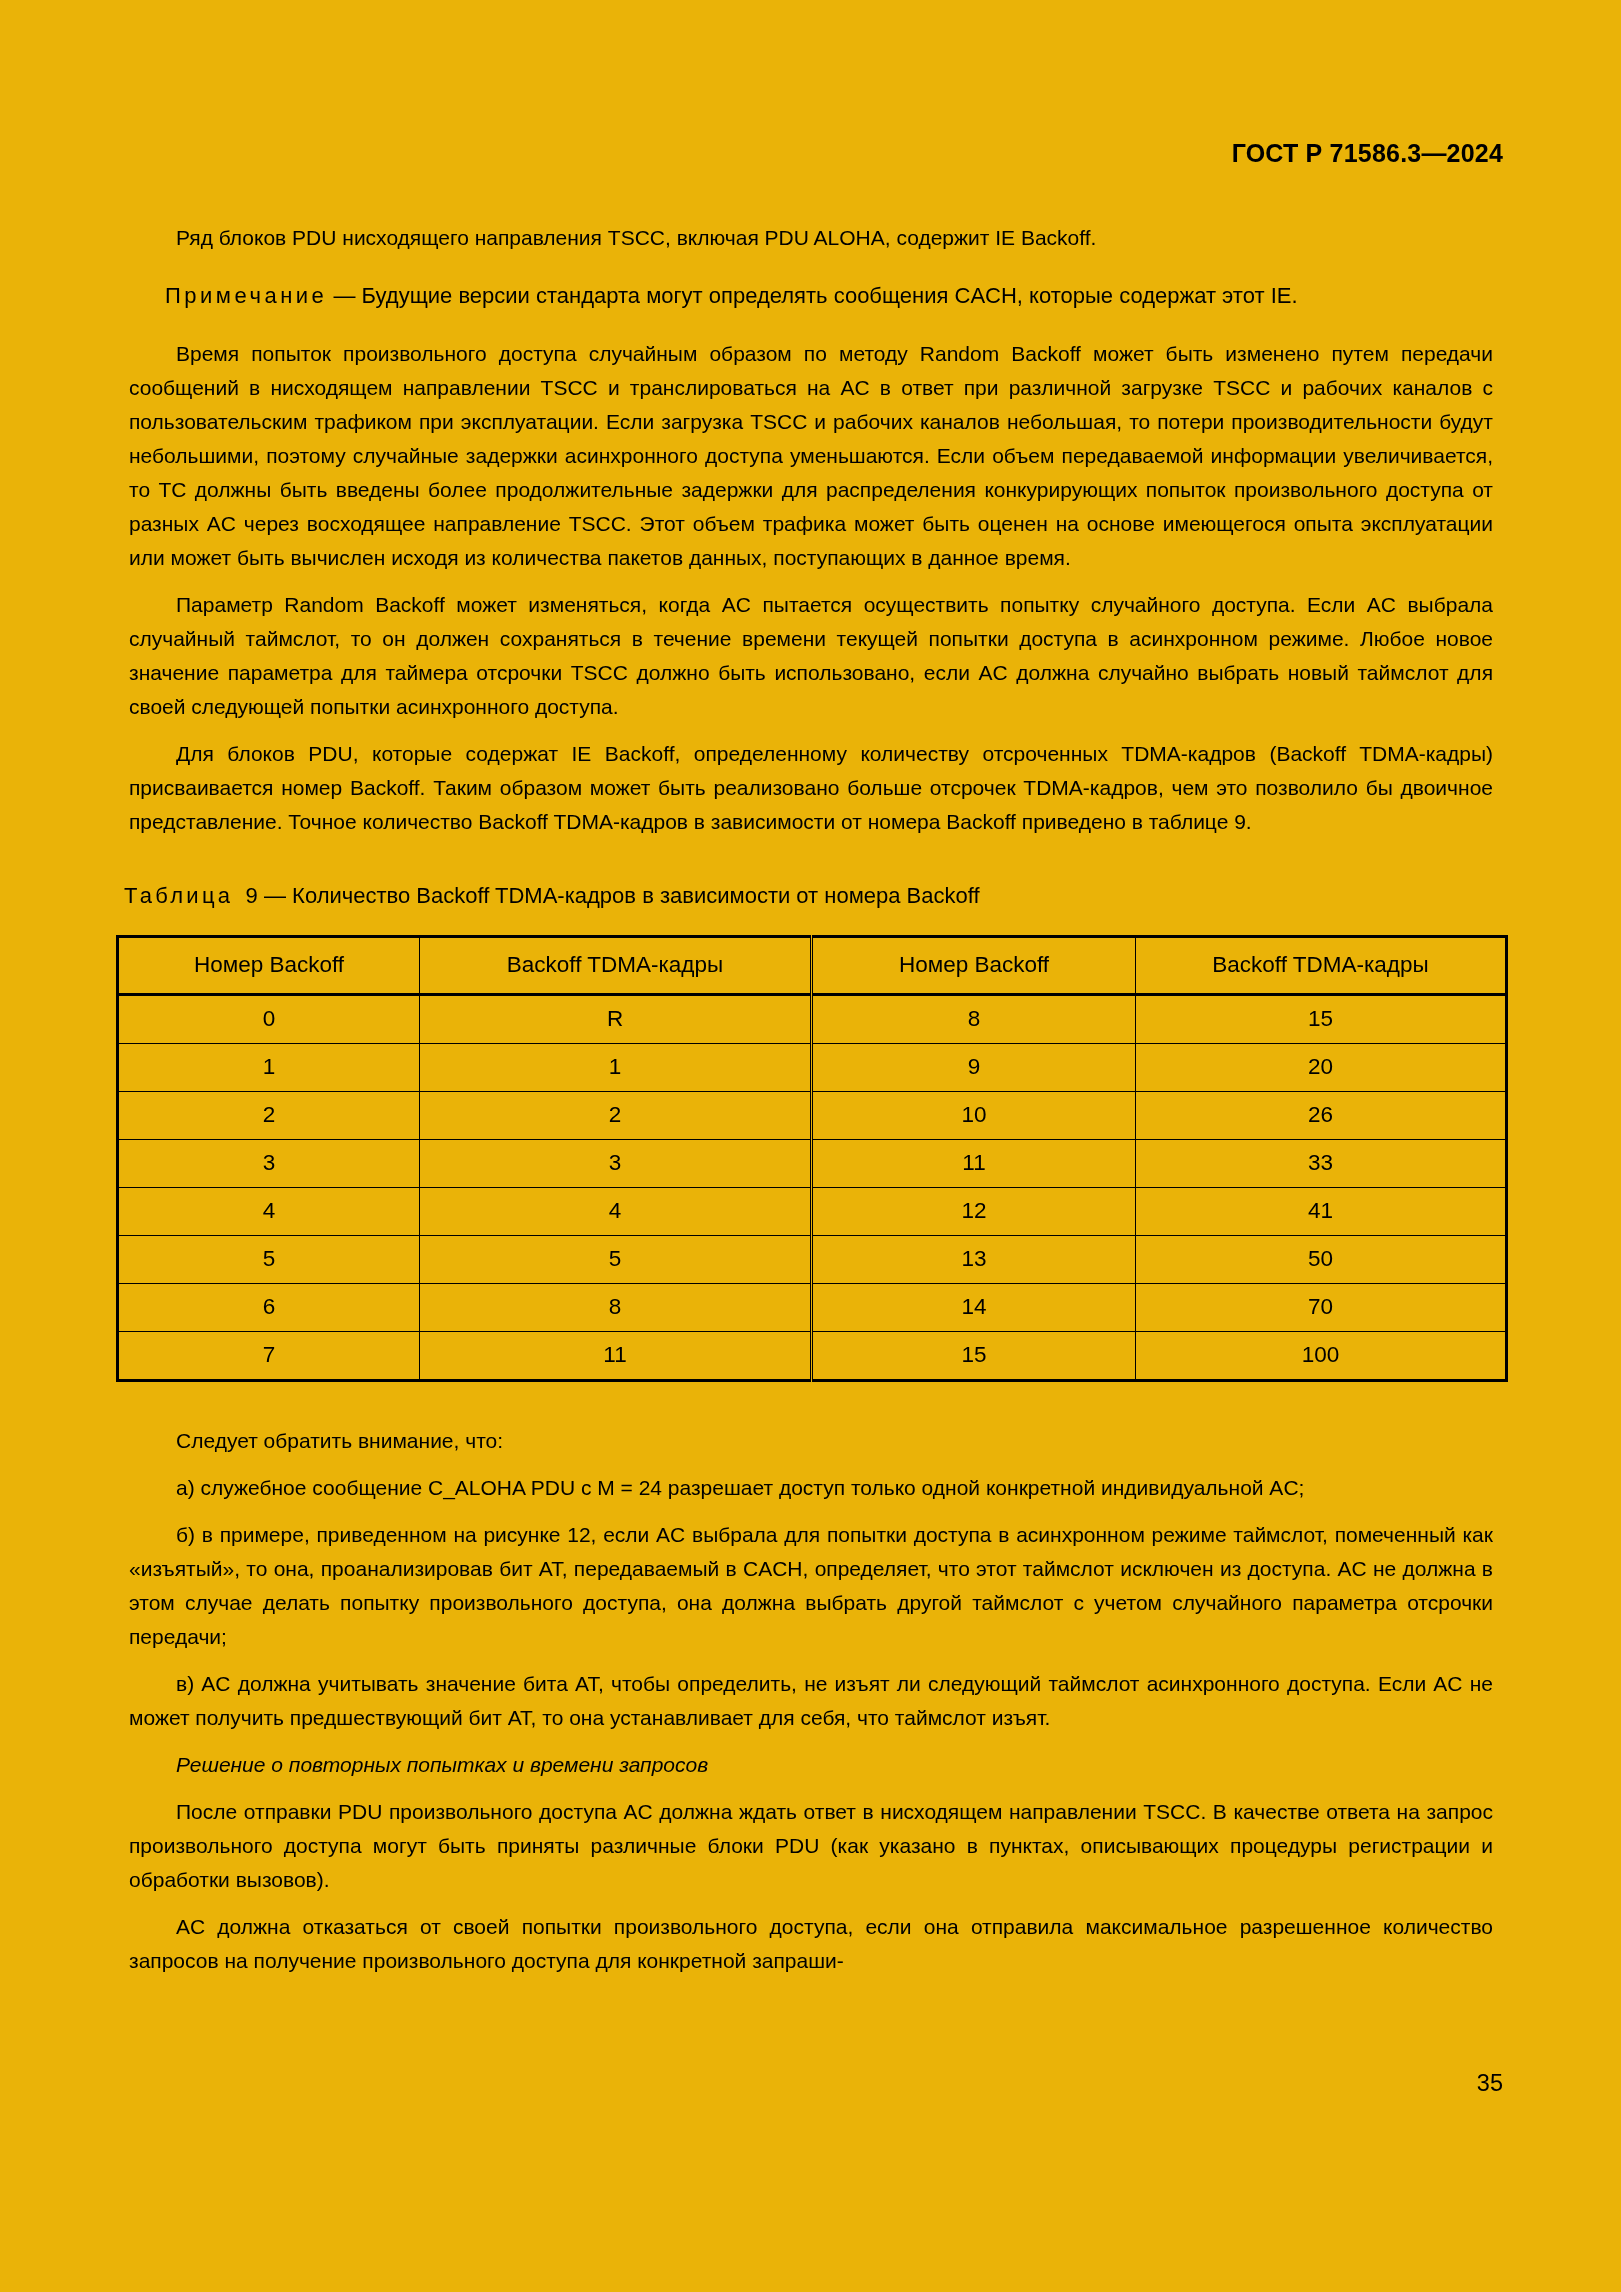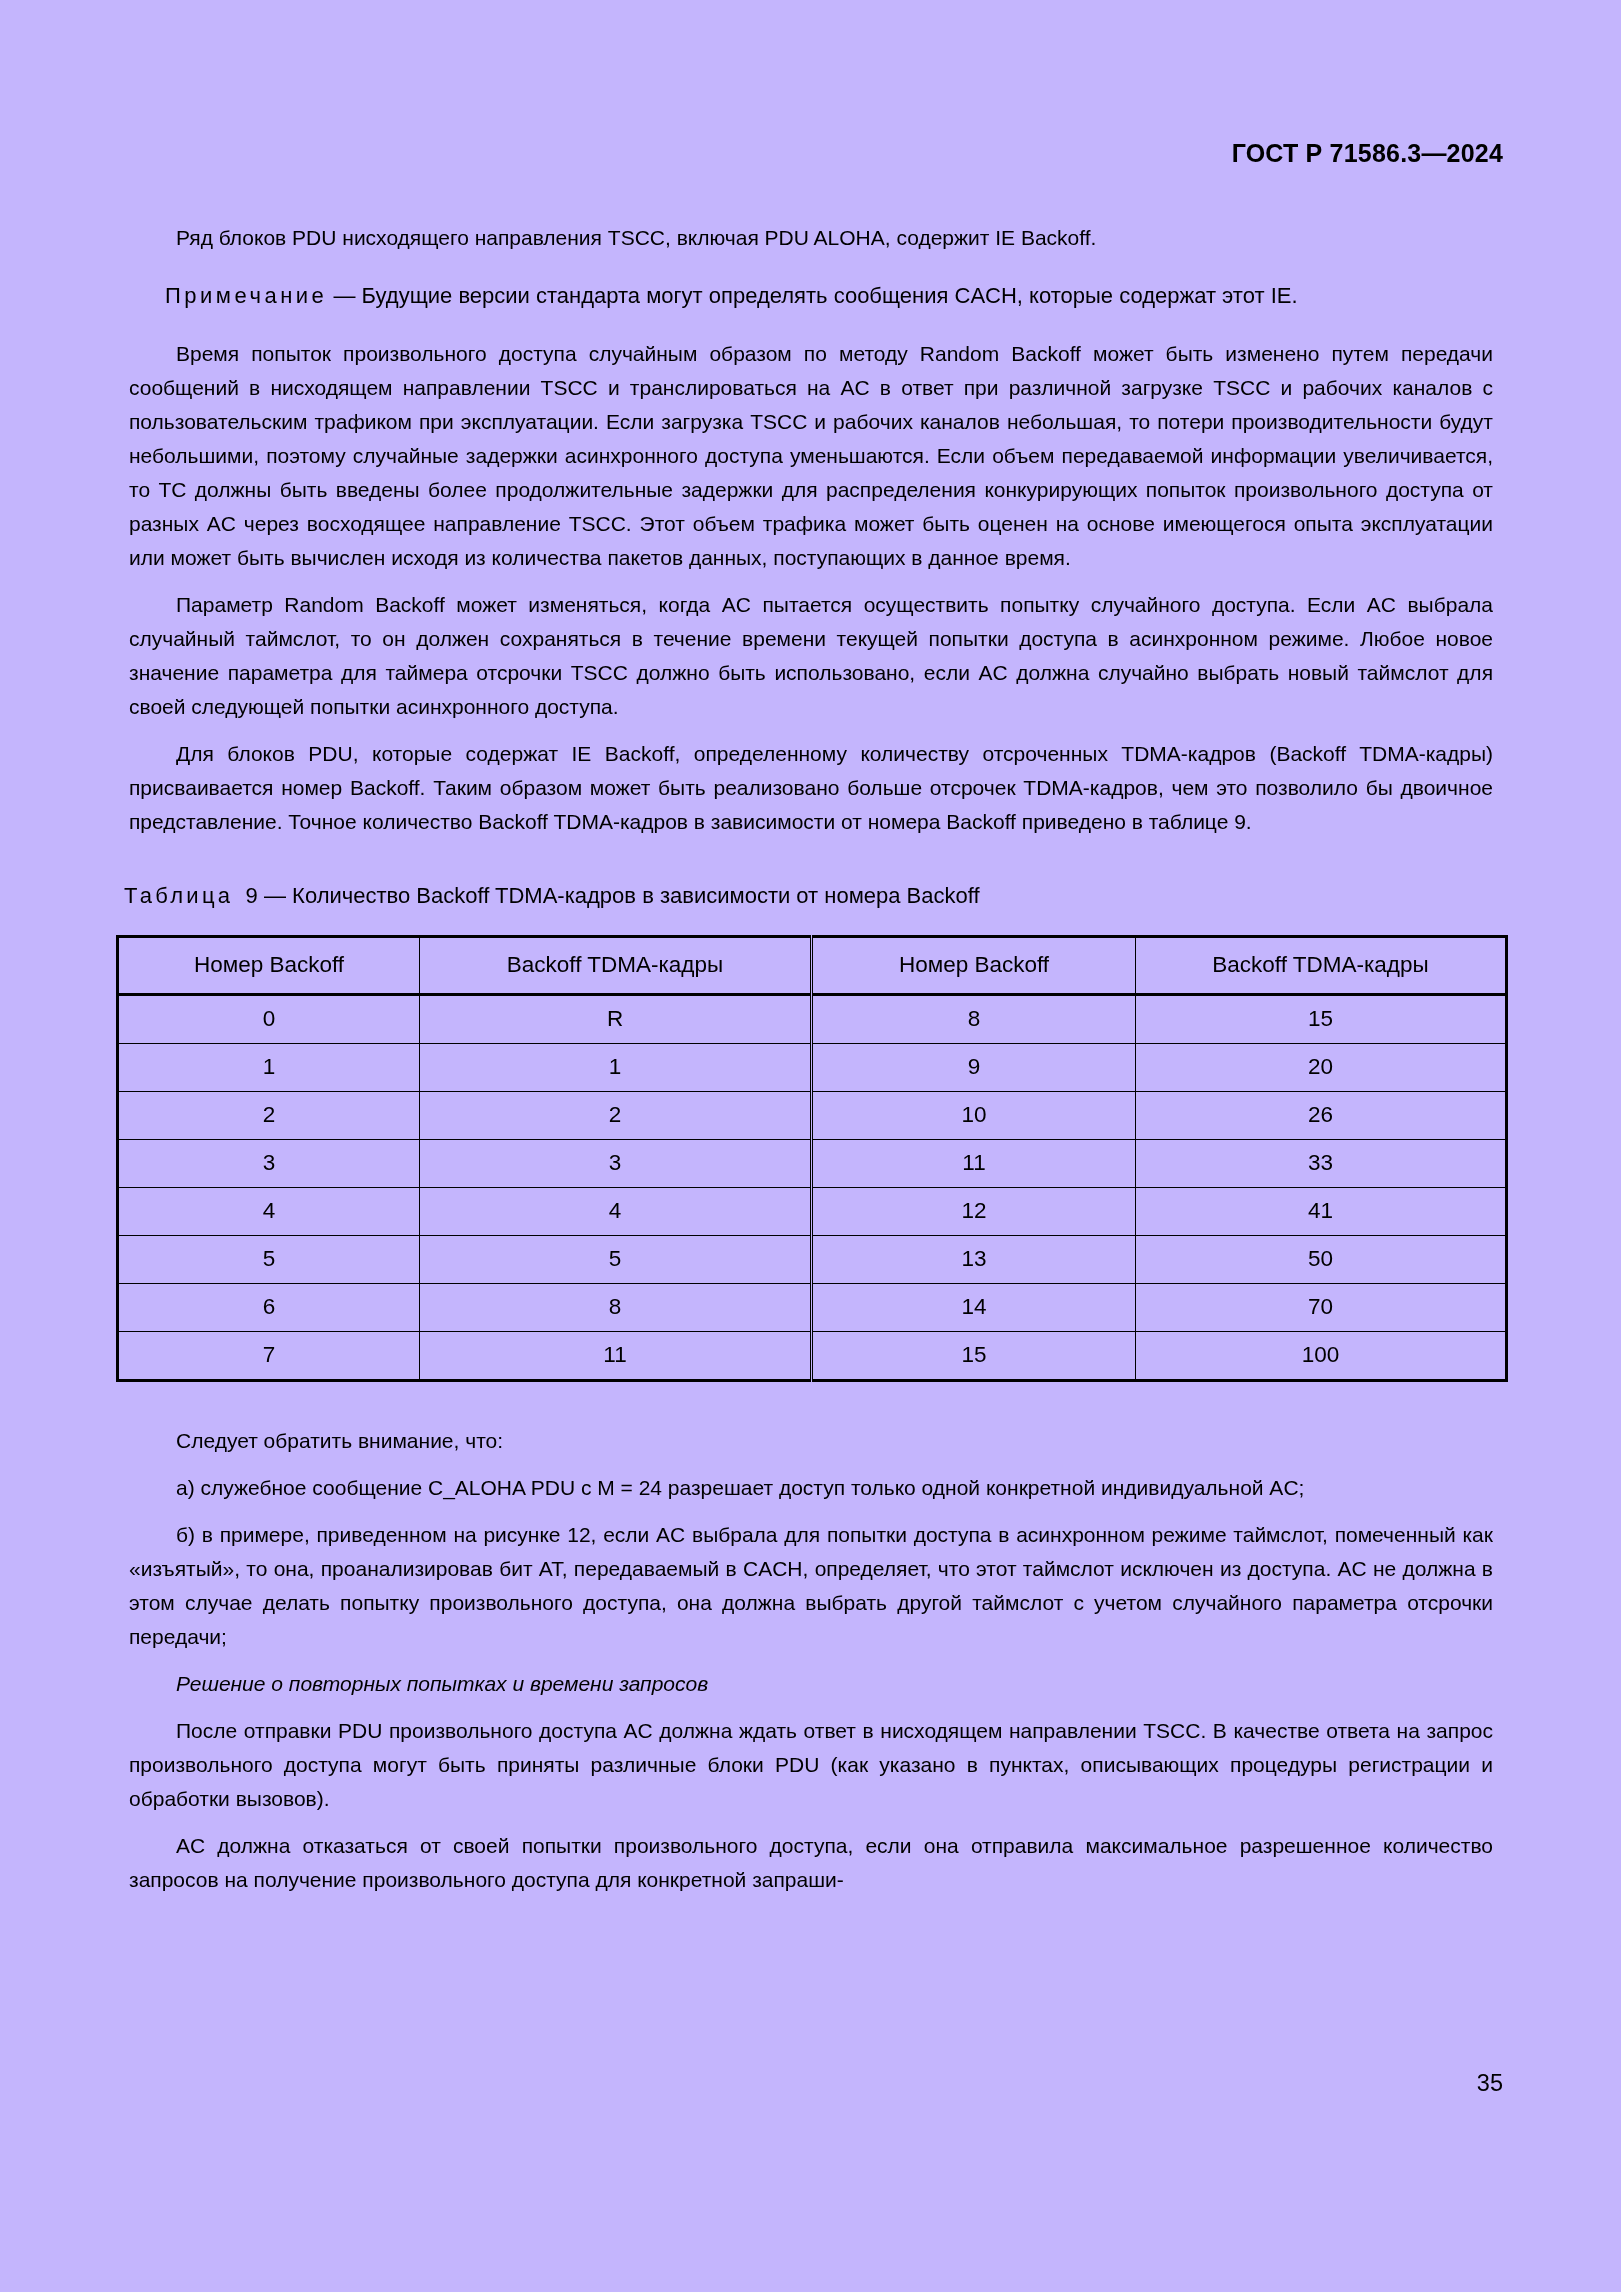--- a/index.html
+++ b/index.html
@@ -5,21 +5,21 @@
   html, body {
     margin: 0;
     padding: 0;
     background: #ffffff;
   }
   .page {
     position: relative;
     width: 1621px;
     height: 2293px;
     margin: 0 auto;
-    background: #c4b5fd;
+    background: #eab308;
     font-family: "Liberation Sans", sans-serif;
     color: #000000;
     box-sizing: border-box;
     overflow: hidden;
   }
 
   
   .running-head {
     position: absolute;
     top: 139px;
@@ -210,20 +210,21 @@
           </tr>
         </tbody>
       </table>
     </div>
 
     <div class="sp-para" style="height:29px"></div>
 
     <p class="body indent">Следует обратить внимание, что:</p>
     <p class="body indent">а) служебное сообщение C_ALOHA PDU с M = 24 разрешает доступ только одной конкретной индивидуальной AC;</p>
     <p class="body indent">б) в примере, приведенном на рисунке 12, если AC выбрала для попытки доступа в асинхронном режиме таймслот, помеченный как «изъятый», то она, проанализировав бит AT, передаваемый в CACH, определяет, что этот таймслот исключен из доступа. AC не должна в этом случае делать попытку произвольного доступа, она должна выбрать другой таймслот с учетом случайного параметра отсрочки передачи;</p>
+    <p class="body indent">в) AC должна учитывать значение бита AT, чтобы определить, не изъят ли следующий таймслот асинхронного доступа. Если AC не может получить предшествующий бит AT, то она устанавливает для себя, что таймслот изъят.</p>
     <p class="body indent ital">Решение о повторных попытках и времени запросов</p>
     <p class="body indent">После отправки PDU произвольного доступа AC должна ждать ответ в нисходящем направлении TSCC. В качестве ответа на запрос произвольного доступа могут быть приняты различные блоки PDU (как указано в пунктах, описывающих процедуры регистрации и обработки вызовов).</p>
     <p class="body indent">AC должна отказаться от своей попытки произвольного доступа, если она отправила максимальное разрешенное количество запросов на получение произвольного доступа для конкретной запраши-</p>
 
   </div>
 
   <div class="folio">35</div>
 
 </div>
 

